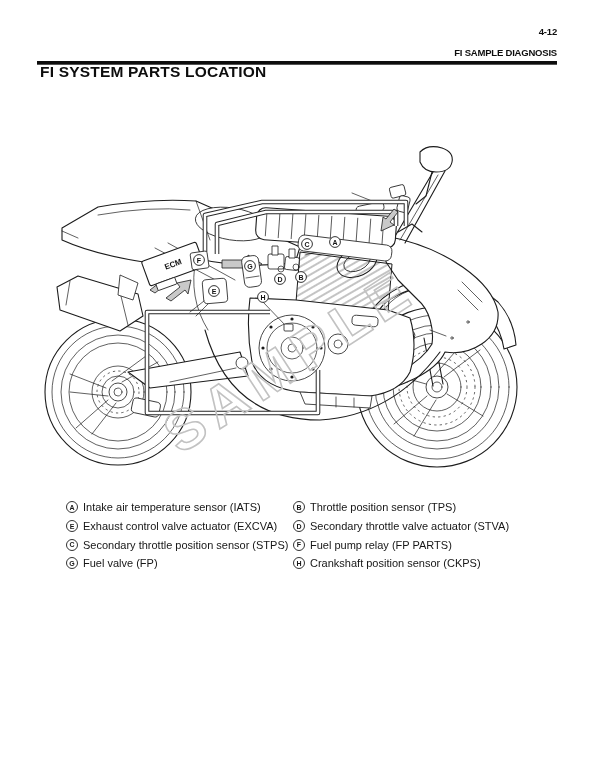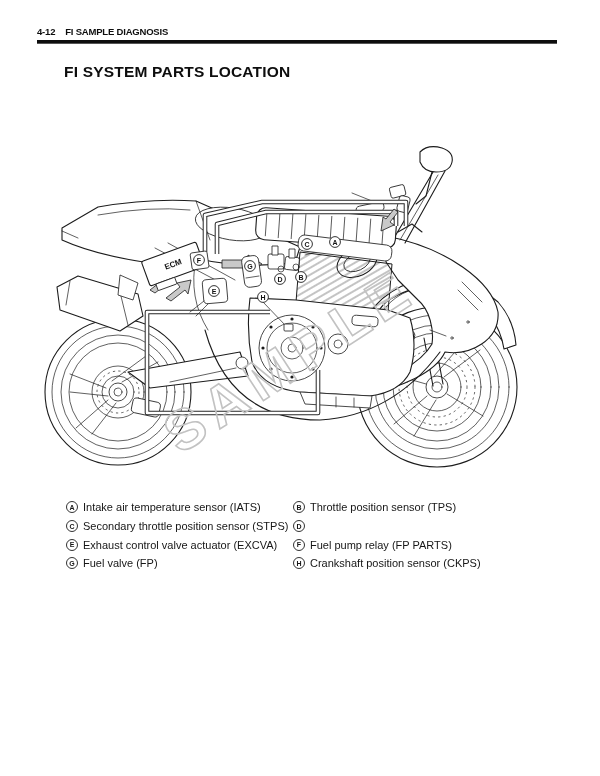--- a/index.html
+++ b/index.html
@@ -3,25 +3,25 @@
 <meta charset="utf-8">
 <style>
   html,body{margin:0;padding:0;background:#fff;}
   .page{
     position:relative;width:600px;height:776px;background:#ffffff;
     font-family:"Liberation Sans", sans-serif;color:#111;overflow:hidden;
   }
   
   .hdr{position:absolute;top:26px;left:37px;width:520px;}
   .hdr-line{display:flex;gap:10px;align-items:flex-end;
-    font-size:9.5px;font-weight:bold;letter-spacing:-0.2px;color:#0d0d0d;}
+    font-size:9.5px;font-weight:bold;letter-spacing:-0.2px;color:#0d0d0d;flex-direction:column;}
   .hdr-rule{margin-top:3px;height:3px;background:#0d0d0d;border-bottom:1px solid #555;}
   
   .title{position:absolute;top:63px;left:40px;font-size:15.5px;font-weight:bold;
-    letter-spacing:0.2px;color:#0d0d0d;margin-left:24px;}
+    letter-spacing:0.2px;color:#0d0d0d;}
   
   .fig{position:absolute;top:135px;left:40px;width:520px;height:345px;}
   svg{display:block;}
   .ln{fill:none;stroke:#1c1c1c;stroke-width:1.1;stroke-linecap:round;stroke-linejoin:round;}
   .lnt{fill:none;stroke:#1c1c1c;stroke-width:0.7;stroke-linecap:round;}
   .wf{fill:#ffffff;stroke:#1c1c1c;stroke-width:1.1;stroke-linejoin:round;}
   .wf2{fill:#ffffff;stroke:#1c1c1c;stroke-width:0.8;stroke-linejoin:round;}
   .tube-o{fill:none;stroke:#262626;stroke-width:4.6;stroke-linejoin:round;stroke-linecap:butt;}
   .tube-i{fill:none;stroke:#ffffff;stroke-width:2.6;stroke-linejoin:round;stroke-linecap:butt;}
   .arrow{fill:#c9c9c9;stroke:#1c1c1c;stroke-width:0.8;stroke-linejoin:round;}
@@ -279,37 +279,38 @@
       <text class="wm" transform="translate(180 455) rotate(-33)">SAMPLE</text>
     </svg>
   </div>
 
   <div class="legend">
     <div class="li">
       <span class="lc">A</span>
       <span>Intake air temperature sensor (IATS)</span>
     </div>
     <div class="li">
+      <span class="lc">E</span>
+      <span>Exhaust control valve actuator (EXCVA)</span>
+    </div>
+    <div class="li">
       <span class="lc">C</span>
       <span>Secondary throttle position sensor (STPS)</span>
     </div>
     <div class="li">
-      <span class="lc">E</span>
-      <span>Exhaust control valve actuator (EXCVA)</span>
-    </div>
-    <div class="li">
       <span class="lc">G</span>
       <span>Fuel valve (FP)</span>
     </div>
     <div class="li">
       <span class="lc">B</span>
       <span>Throttle position sensor (TPS)</span>
     </div>
     <div class="li">
       <span class="lc">D</span>
+      <span>Secondary throttle valve actuator (STVA)</span>
     </div>
     <div class="li">
       <span class="lc">F</span>
       <span>Fuel pump relay (FP PARTS)</span>
     </div>
     <div class="li">
       <span class="lc">H</span>
       <span>Crankshaft position sensor (CKPS)</span>
     </div>
   </div>

